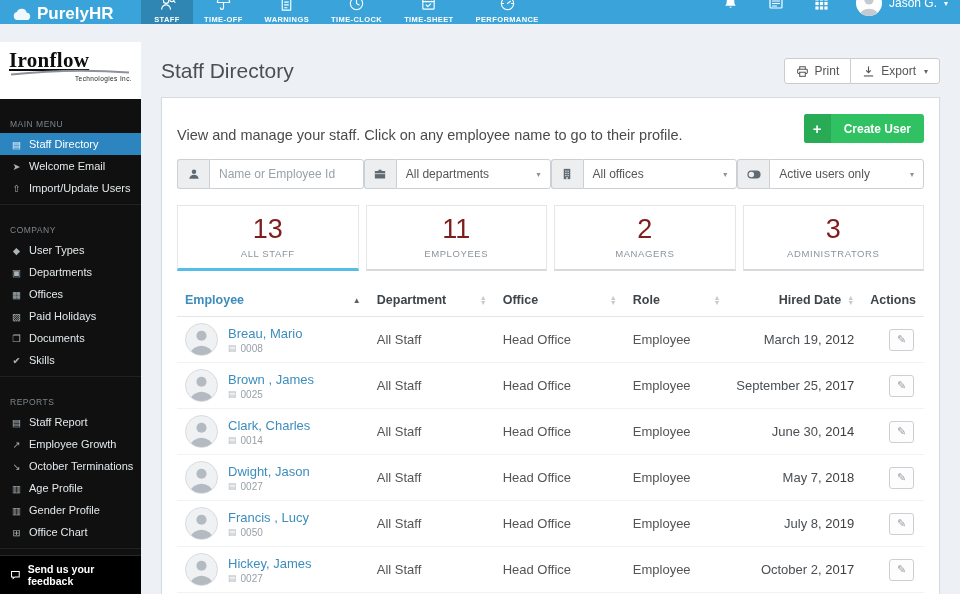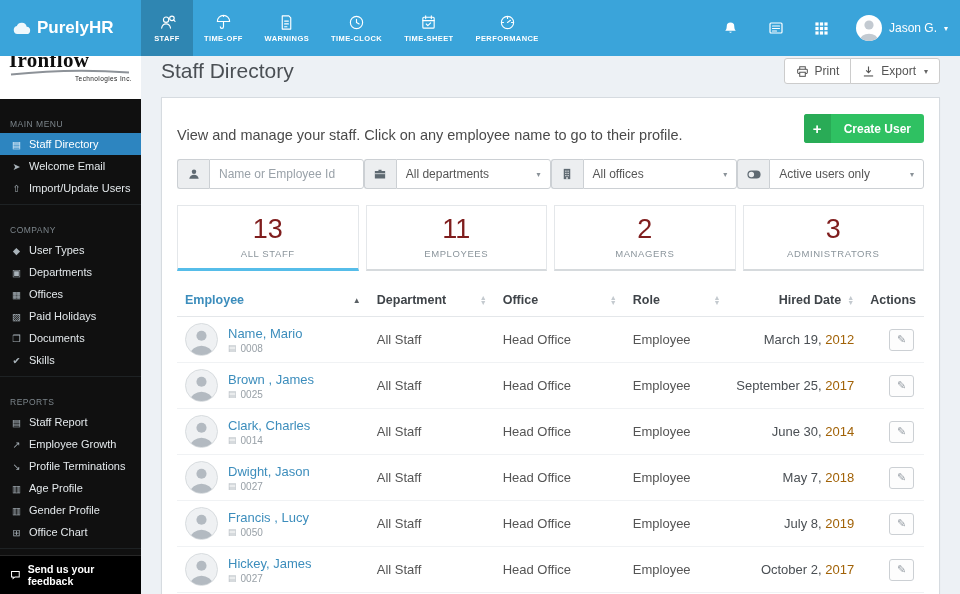--- a/index.html
+++ b/index.html
@@ -1,38 +1,38 @@
 <!DOCTYPE html>
 <html><head>
 <meta charset="utf-8">
 <style>
   * { box-sizing: border-box; margin: 0; padding: 0; }
   html,body { width:960px; height:594px; }
   body { font-family:"Liberation Sans", sans-serif; background:#edf1f5; overflow:hidden; }
   .app { position:relative; width:960px; height:594px; overflow:hidden; background:#edf1f5; }
 
   
-  .navbar { position:absolute; top:0; left:0; right:0; height:56px; background:#3aa4da; color:#fff; display:flex; z-index:20; }
+  .navbar { position:absolute; top:0; left:0; right:0; height:24px; background:#3aa4da; color:#fff; display:flex; z-index:20;align-items:flex-end; }
   .brand { width:141px; display:flex; align-items:center; gap:6px; padding-left:12px; font-size:17px; font-weight:bold; flex:none; cursor:pointer; }
   .nav-items { display:flex; }
   .nav-item { display:flex; flex-direction:column; align-items:center; justify-content:center; gap:3px; padding:0 11px; cursor:pointer; min-width:52px; }
   .nav-item.active { background:rgba(0,0,0,.18); }
   .nav-item .nlabel { font-size:7.5px; font-weight:bold; letter-spacing:.4px; }
   .nicon { width:17px; height:17px; stroke:#fff; stroke-width:1.2; fill:none; stroke-linecap:round; stroke-linejoin:round; }
   .nav-right { margin-left:auto; display:flex; align-items:center; }
   .nav-icon-btn { height:42px; display:flex; align-items:center; padding:0 15px; cursor:pointer; }
   .user-menu { display:flex; align-items:center; gap:7px; padding:0 12px; cursor:pointer; }
   .user-avatar { width:26px; height:26px; border-radius:50%; background:#fff; overflow:hidden; flex:none; }
   .user-name { font-size:12px; }
   .u-caret { font-size:8px; }
 
   
   .sidebar { position:absolute; top:42px; left:0; bottom:0; width:141px; background:#101010; color:#cfd6dc; z-index:10; }
   .logo-box { background:#fff; height:57px; padding:7px 9px 0; cursor:default; }
-  .logo-name { font-family:"Liberation Serif", serif; font-weight:bold; font-size:21px; color:#0d0d0d; letter-spacing:.3px; line-height:22px; }
+  .logo-name { font-family:"Liberation Serif", serif; font-weight:bold; font-size:21px; color:#0d0d0d; letter-spacing:.3px; line-height:22px;text-decoration:underline; }
   .logo-swoosh { display:block; margin-top:-3px; }
   .logo-sub { font-size:6.5px; color:#222; text-align:right; letter-spacing:.4px; margin-top:-1px; }
   .side-section-title { font-size:8.5px; color:#7c858b; letter-spacing:.5px; padding:20px 10px 4px; }
   .side-section + .side-section .side-section-title { border-top:1px solid #1e2224; margin-top:5px; }
   .side-item { display:flex; align-items:center; gap:6px; padding:5px 10px; font-size:11px; color:#e3e8eb; cursor:pointer; white-space:nowrap; }
   .side-item.active { background:#2d85c0; color:#fff; }
   .sicon { width:13px; flex:none; font-size:9.5px; color:#a9b3ba; text-align:center; }
   .side-item.active .sicon { color:#dfeefa; }
   .feedback { position:absolute; bottom:0; left:0; width:141px; background:#000; border-top:1px solid #272727; display:flex; align-items:center; gap:7px; padding:7px 10px; font-size:10.5px; font-weight:bold; color:#fff; cursor:pointer; }
 
@@ -75,21 +75,21 @@
   th.th-emp .th-label { color:#3c8dbc; }
   .asc-caret { font-size:8px; color:#5a6065; }
   .sort-stack { display:inline-flex; flex-direction:column; line-height:5.5px; font-size:7px; color:#c4cacf; }
   td { padding:6px 8px; border-bottom:1px solid #f0f2f4; font-size:13px; color:#555; vertical-align:middle; height:43px; }
   .emp-cell { display:flex; align-items:center; gap:10px; }
   .avatar { width:33px; height:33px; flex:none; border-radius:50%; background:#eff1f3; border:1px solid #d8dcdf; overflow:hidden; display:block; }
   .emp-name { color:#3c8dbc; font-size:13px; text-decoration:none; cursor:pointer; display:block; line-height:15px; }
   .emp-id { display:flex; align-items:center; gap:4px; font-size:10px; color:#98a0a7; margin-top:2px; }
   .badge-icon { font-size:9px; color:#b2b9bf; }
   .td-hired { text-align:right; white-space:nowrap; color:#4a4f54; }
-  .td-hired .yr { color:#a16207; }
+  .td-hired .yr { color:#404040; }
   .td-actions { text-align:right; padding-right:10px; }
   .btn-edit { width:25px; height:22px; border:1px solid #ccd0d4; border-radius:3px; background:#fdfdfd; color:#9aa1a8; font-size:11px; line-height:1; cursor:pointer; font-family:inherit; }
   col.c-emp { width:205px; } col.c-dept { width:130px; } col.c-off { width:140px; }
   col.c-role { width:108px; } col.c-hired { width:116px; } col.c-act { width:50px; }
 </style>
 </head>
 <body>
 
 <div class="app">
 
@@ -248,21 +248,21 @@
       <div class="side-item">
         <span class="sicon">▤</span>
         <span>Staff Report</span>
       </div>
       <div class="side-item">
         <span class="sicon">↗</span>
         <span>Employee Growth</span>
       </div>
       <div class="side-item">
         <span class="sicon">↘</span>
-        <span>Profile Terminations</span>
+        <span>October Terminations</span>
       </div>
       <div class="side-item">
         <span class="sicon">▥</span>
         <span>Age Profile</span>
       </div>
       <div class="side-item">
         <span class="sicon">▥</span>
         <span>Gender Profile</span>
       </div>
       <div class="side-item">
@@ -455,21 +455,21 @@
         <tbody>
 
           <tr>
             <td>
                 <div class="emp-cell">
               <span class="avatar"><svg viewBox="0 0 33 33" width="31" height="31">
                       <circle cx="16.5" cy="12.5" r="5.4" fill="#b3bac1"></circle>
                       <path d="M3.5 33a13.5 13.5 0 0 1 26 0z" fill="#b3bac1"></path>
                     </svg></span>
               <div>
-                    <a class="emp-name">Name, Mario</a>
+                    <a class="emp-name">Breau, Mario</a>
                 <div class="emp-id">
                       <span class="badge-icon">▤</span>
                       <span>0008</span>
                     </div>
               </div>
                 </div>
               </td>
             <td>All Staff</td>
             <td>Head Office</td>
             <td>Employee</td>

